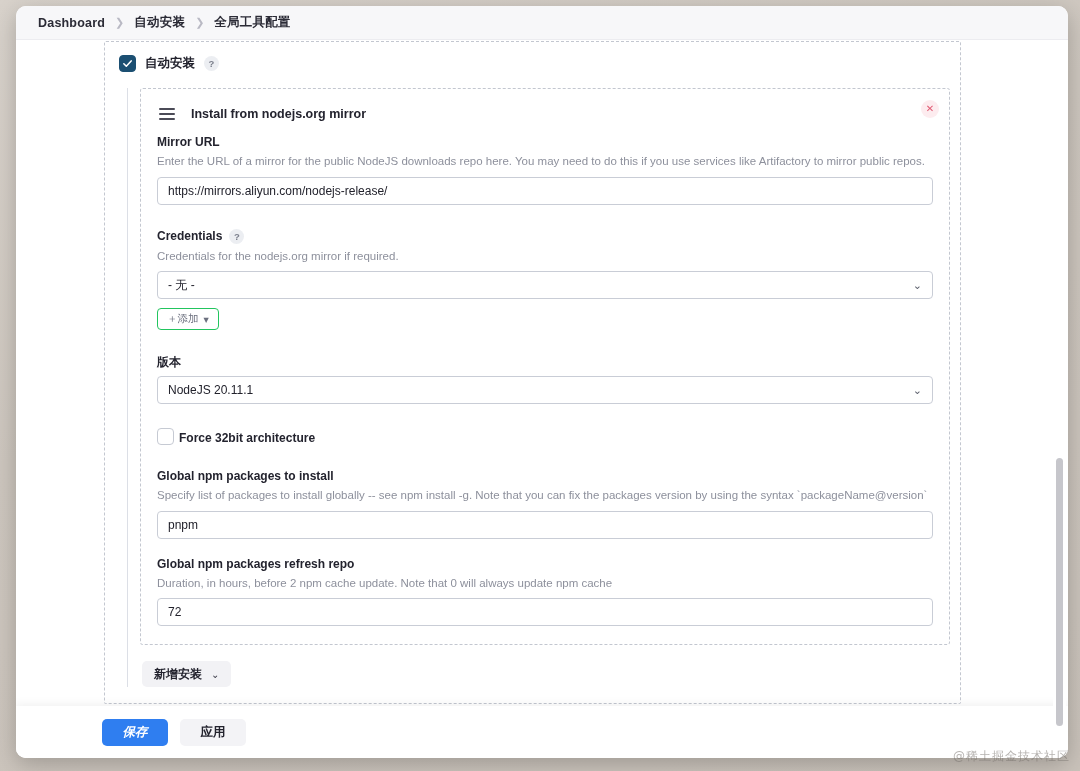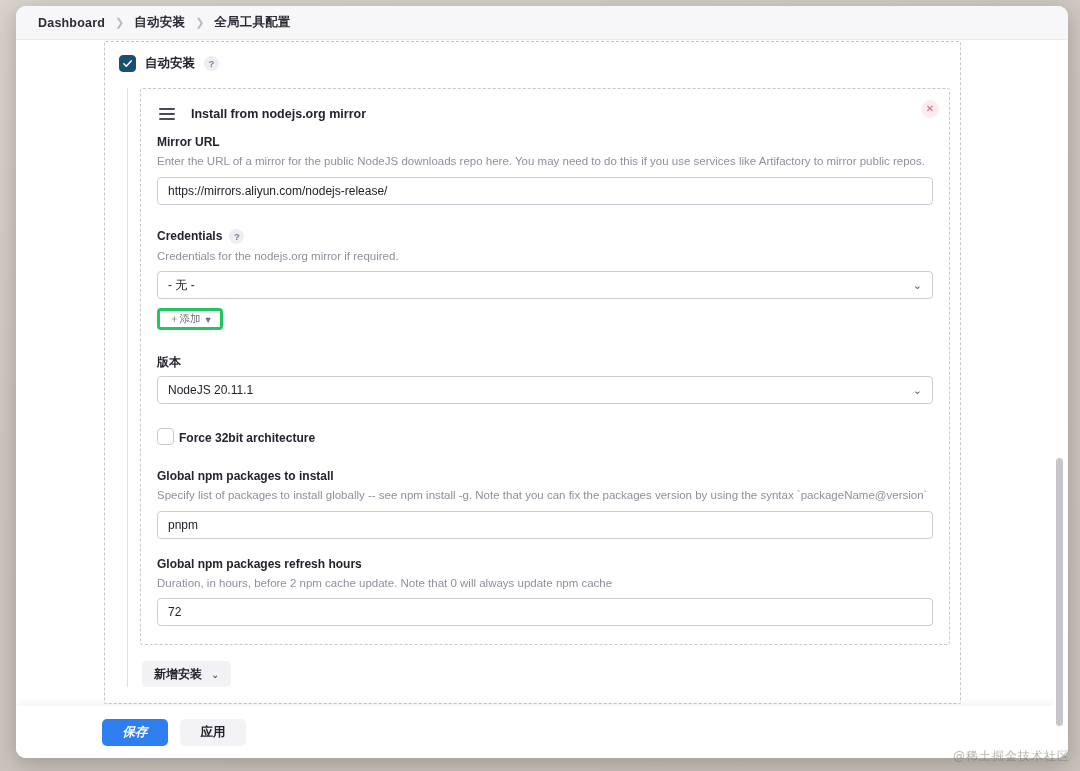--- a/index.html
+++ b/index.html
@@ -169,21 +169,21 @@
     font-family: "Liberation Sans", "DejaVu Sans", sans-serif;
     outline: none;
   }
   .sel { justify-content: space-between; cursor: pointer; }
   .sel .chev { color: #5a5e6b; font-size: 11px; }
 
   .btn-add {
     margin-top: 9px;
     height: 22px;
     padding: 0 9px;
-    border: 3px solid #22c55e;
+    border: 1px solid #22c55e;
     border-radius: 4px;
     background: #fff;
     font-size: 10.5px;
     color: #6b6f7e;
     display: inline-flex; align-items: center; gap: 5px;
     cursor: pointer;
   }
 
   .cb-line {
     display: flex; align-items: flex-end; gap: 5px;
@@ -367,21 +367,21 @@
                 <span>Global npm packages to install</span>
               </div>
               <div class="f-desc">Specify list of packages to install globally -- see npm install -g. Note that you can fix the packages version by using the syntax `packageName@version`</div>
               <div class="inp">pnpm</div>
             </div>
 
             <div class="spacer-sm"></div>
 
             <div class="field">
               <div class="f-label">
-                <span>Global npm packages refresh hours</span>
+                <span>Global npm packages refresh repo</span>
               </div>
               <div class="f-desc">Duration, in hours, before 2 npm cache update. Note that 0 will always update npm cache</div>
               <div class="inp">72</div>
             </div>
 
           </div>
 
           
           <div class="btn-addinstall">
             <span>新增安装</span>

